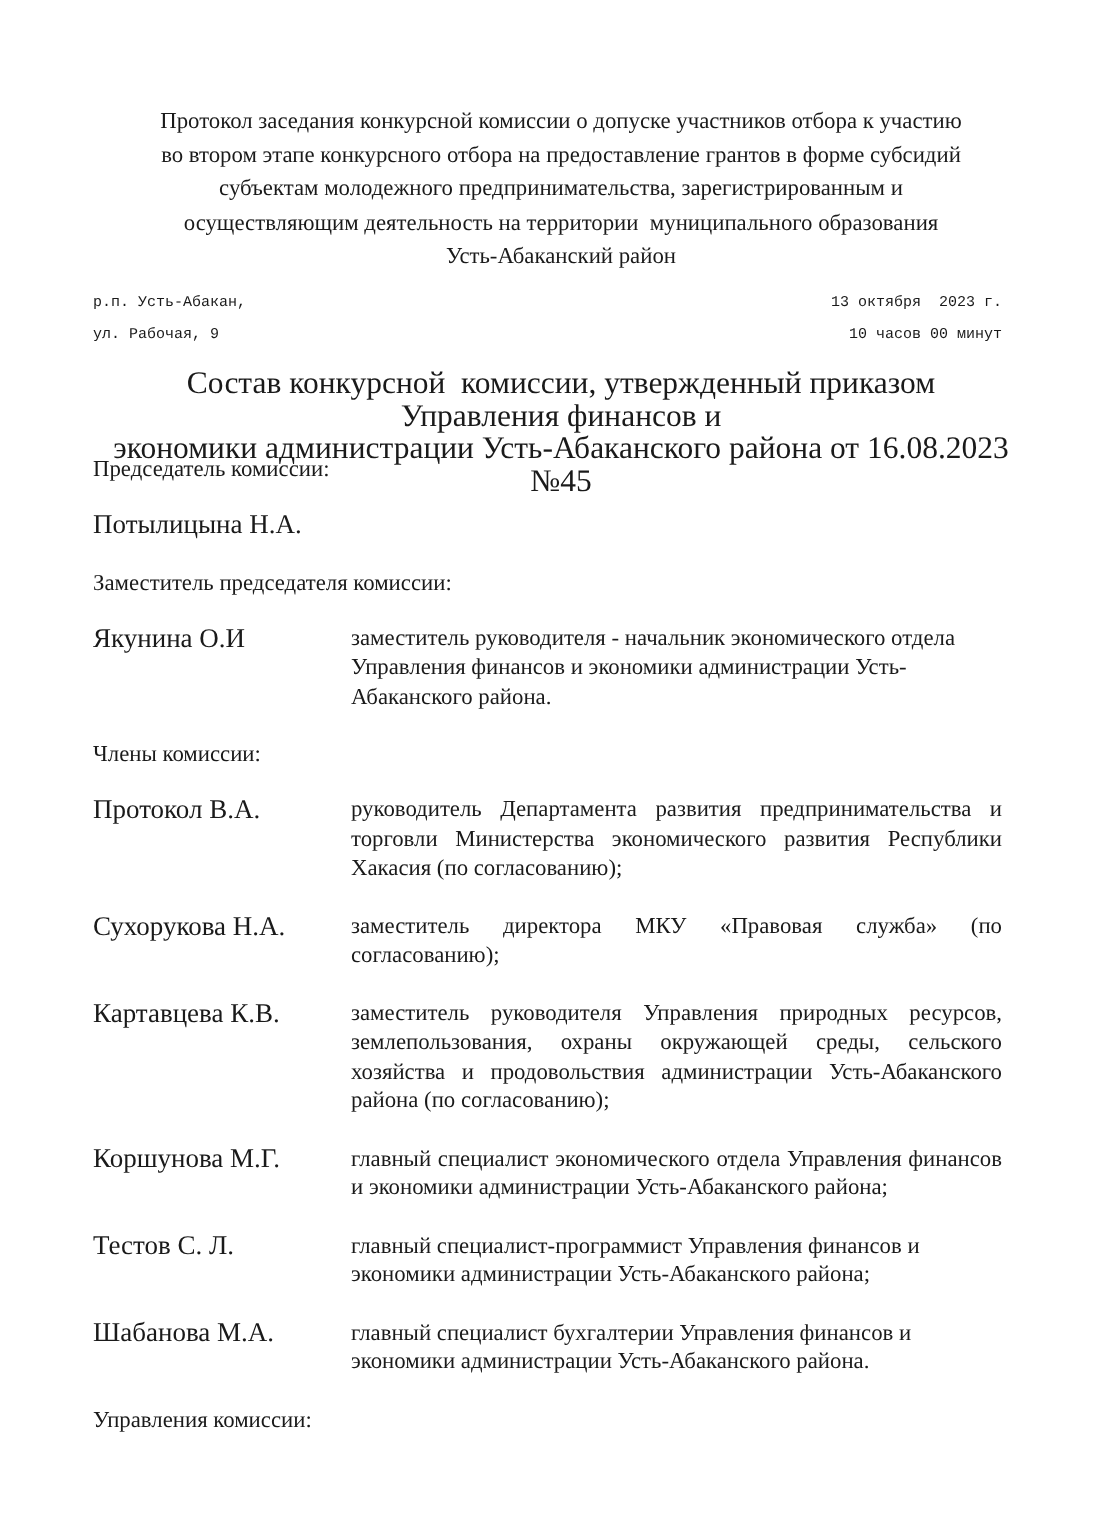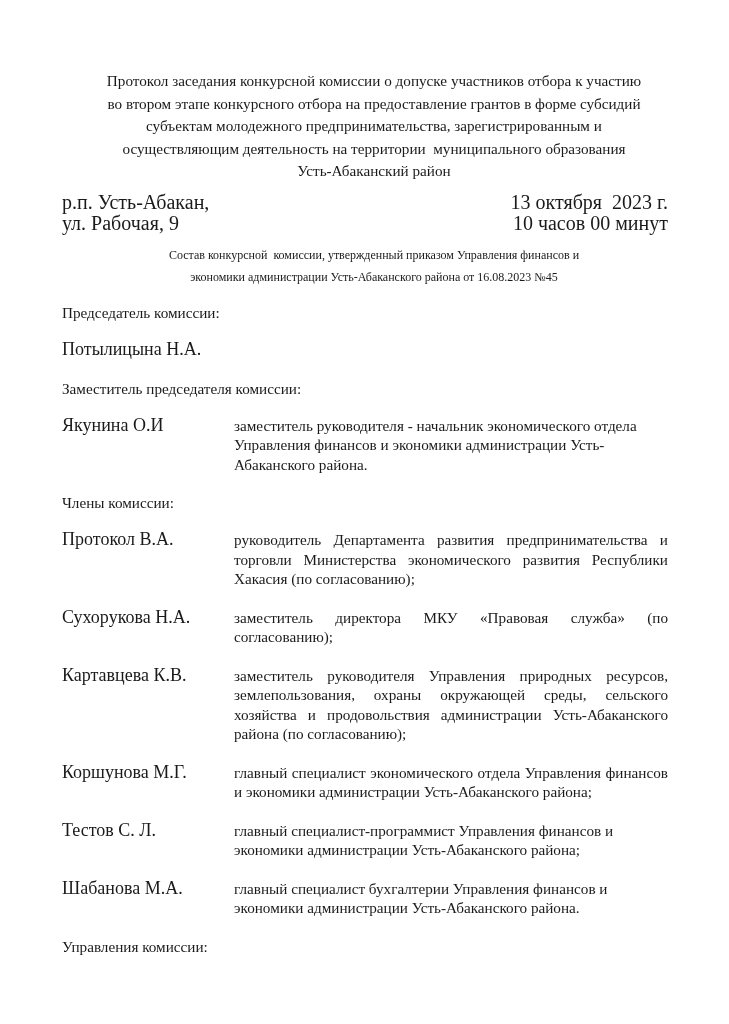--- a/index.html
+++ b/index.html
@@ -35,39 +35,40 @@
     line-height: 22.5px;
   }
   .title-line { display: block; white-space: pre-wrap; }
 
   
   .meta-block {
     position: absolute;
     left: 62px;
     top: 192px;
     width: 606px;
-    font-size: 20px;
+    font-size: 10px;
     line-height: 21px;
+    font-family: Liberation Mono, monospace;
   }
   .meta-row {
     display: flex;
     justify-content: space-between;
     align-items: baseline;
   }
   .meta-left { text-align: left; white-space: pre; }
   .meta-right { text-align: right; white-space: pre; }
 
   
   .approval-block {
     position: absolute;
     left: 75px;
     top: 245px;
     width: 598px;
     text-align: center;
-    font-size: 12px;
+    font-size: 21px;
     line-height: 21.5px;
   }
   .approval-line { display: block; white-space: pre-wrap; }
 
   
   .body-flow {
     position: absolute;
     left: 62px;
     top: 303px;
     width: 606px;

